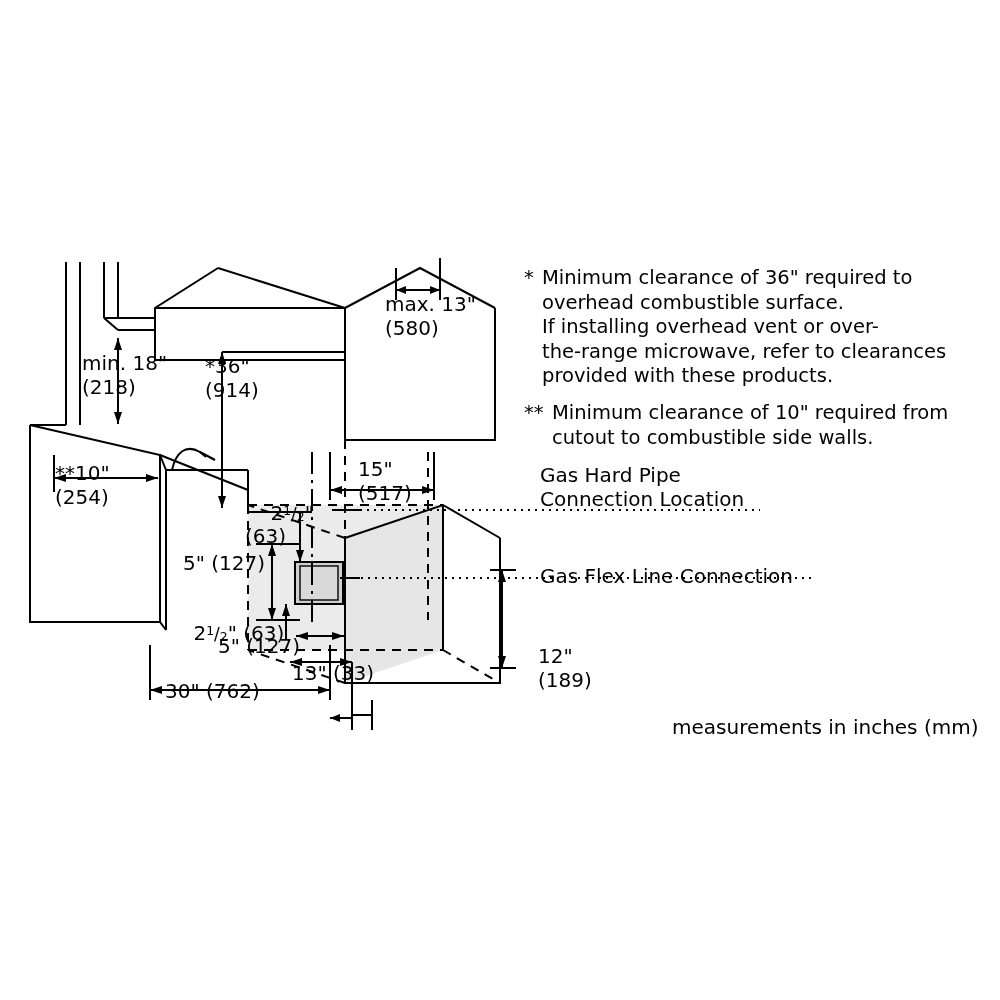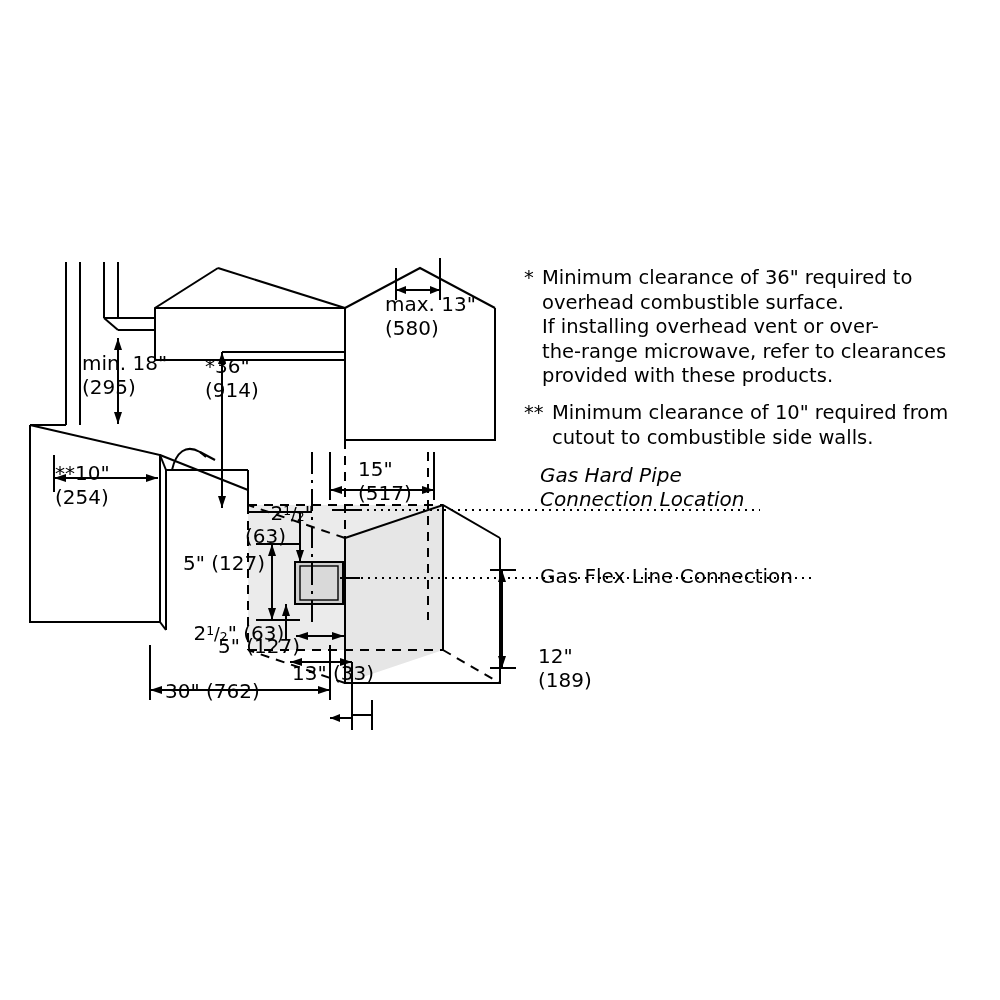--- a/index.html
+++ b/index.html
@@ -203,21 +203,21 @@
         <line x1="332" y1="510" x2="760" y2="510"></line>
         <line x1="340" y1="578" x2="812" y2="578"></line>
       </g>
       <line x1="332" y1="510" x2="360" y2="510"></line>
       <line x1="340" y1="578" x2="360" y2="578"></line>
     </g>
   </svg>
 
   <div class="lbl dim" style="left:385px; top:293px; text-align:left;"><span>max. 13"</span><br><span>(580)</span></div>
 
-  <div class="lbl dim" style="left:82px; top:352px;"><span>min. 18"</span><br><span>(295)</span></div>
+  <div class="lbl dim" style="left:82px; top:352px;"><span>min. 18"</span><br><span>(218)</span></div>
 
   <div class="lbl dim" style="left:205px; top:355px;"><span>*36"</span><br><span>(914)</span></div>
 
   <div class="lbl dim" style="left:55px; top:462px;"><span>**10"</span><br><span>(254)</span></div>
 
   <div class="lbl dim" style="left:245px; top:478px;">
     <span class="frac"><span>2</span><sup>1</sup><span class="slash">/</span><sub>2</sub><span>"</span></span><br><span>(63)</span>
   </div>
 
   <div class="lbl dim" style="left:358px; top:458px;"><span>15"</span><br><span>(517)</span></div>
@@ -229,30 +229,31 @@
   </div>
 
   <div class="lbl dim" style="left:218px; top:635px;">5" (127)</div>
 
   <div class="lbl dim" style="left:292px; top:662px;">13" (33)</div>
 
   <div class="lbl dim" style="left:165px; top:680px;">30" (762)</div>
 
   <div class="lbl dim" style="left:538px; top:645px;"><span>12"</span><br><span>(189)</span></div>
 
-  <div class="lbl callout" style="left:540px; top:464px;font-style:italic;">Gas Hard Pipe
+  <div class="lbl callout" style="left:540px; top:464px;">Gas Hard Pipe
 Connection Location</div>
 
   <div class="lbl callout" style="left:540px; top:565px;text-align:right;">Gas Flex Line Connection</div>
 
   <div class="note" style="left:524px; top:266px;">*</div>
   <div class="note" style="left:542px; top:266px;">Minimum clearance of 36" required to
 overhead combustible surface.
 If installing overhead vent or over-
 the-range microwave, refer to clearances
 provided with these products.</div>
 
   <div class="note" style="left:524px; top:401px;">**</div>
   <div class="note" style="left:552px; top:401px;">Minimum clearance of 10" required from
 cutout to combustible side walls.</div>
 
+  <div class="lbl footnote" style="left:672px; top:716px;">measurements in inches (mm)</div>
 
 </div>
 
 </body></html>

